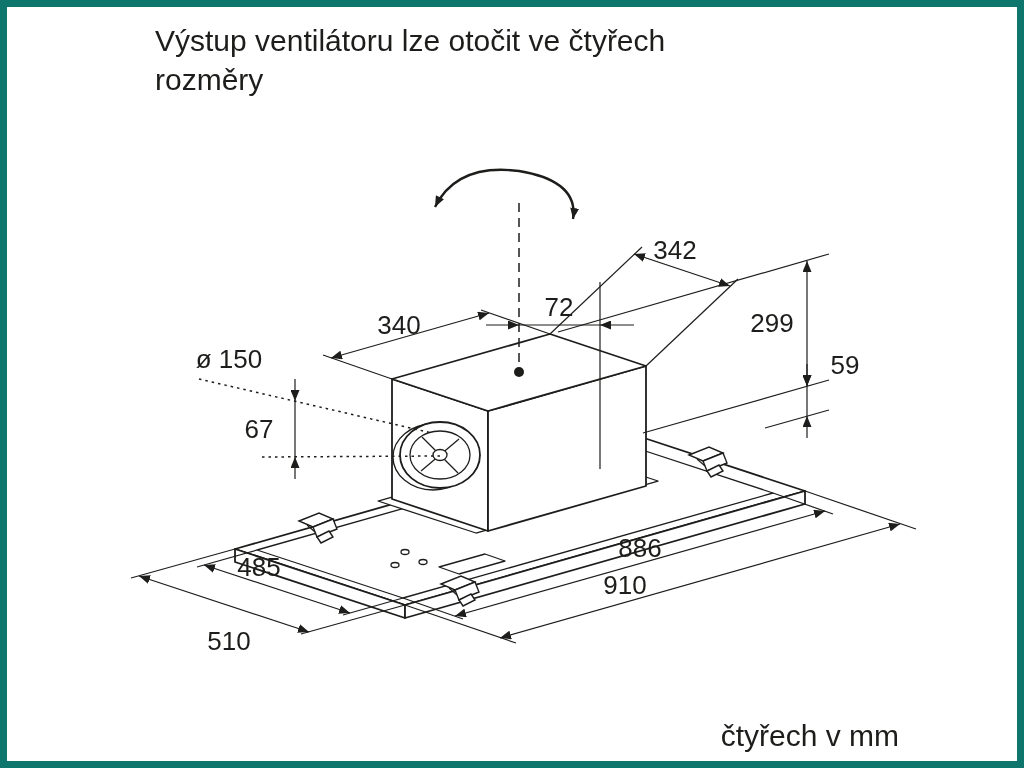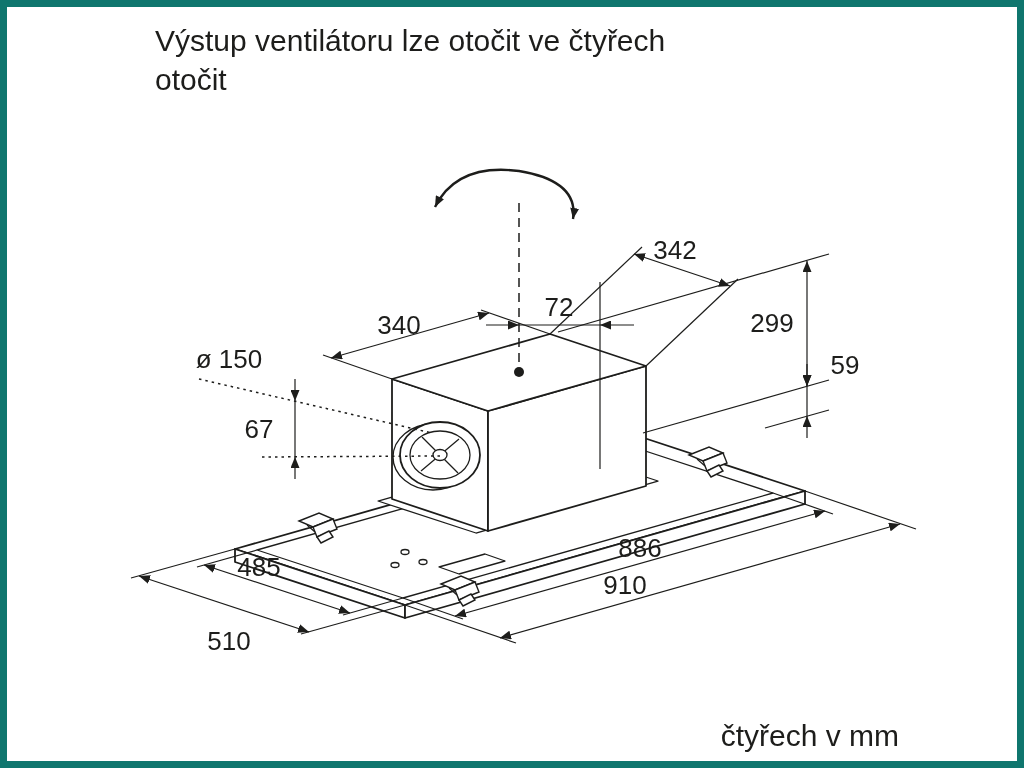--- a/index.html
+++ b/index.html
@@ -29,21 +29,21 @@
   .rot{stroke:#1d1d1b;stroke-width:2.4;fill:none;}
   text.dimlab{font-family:"Liberation Sans",sans-serif;font-size:26px;fill:#1d1d1b;text-anchor:middle;}
 </style>
 </head>
 <body>
 
 <div class="page">
 
   <div class="title">
     <div>Výstup ventilátoru lze otočit ve čtyřech</div>
-    <div>otočit</div>
+    <div>rozměry</div>
   </div>
 
   <svg width="1024" height="768" viewBox="0 0 1024 768">
     <defs>
       <marker id="ah" markerWidth="12" markerHeight="9" refX="11" refY="4.5" orient="auto" markerUnits="userSpaceOnUse">
         <path d="M0,0 L11,4.5 L0,9 Z" fill="#1d1d1b"></path>
       </marker>
       <marker id="ahr" markerWidth="12" markerHeight="9" refX="11" refY="4.5" orient="auto-start-reverse" markerUnits="userSpaceOnUse">
         <path d="M0,0 L11,4.5 L0,9 Z" fill="#1d1d1b"></path>
       </marker>

